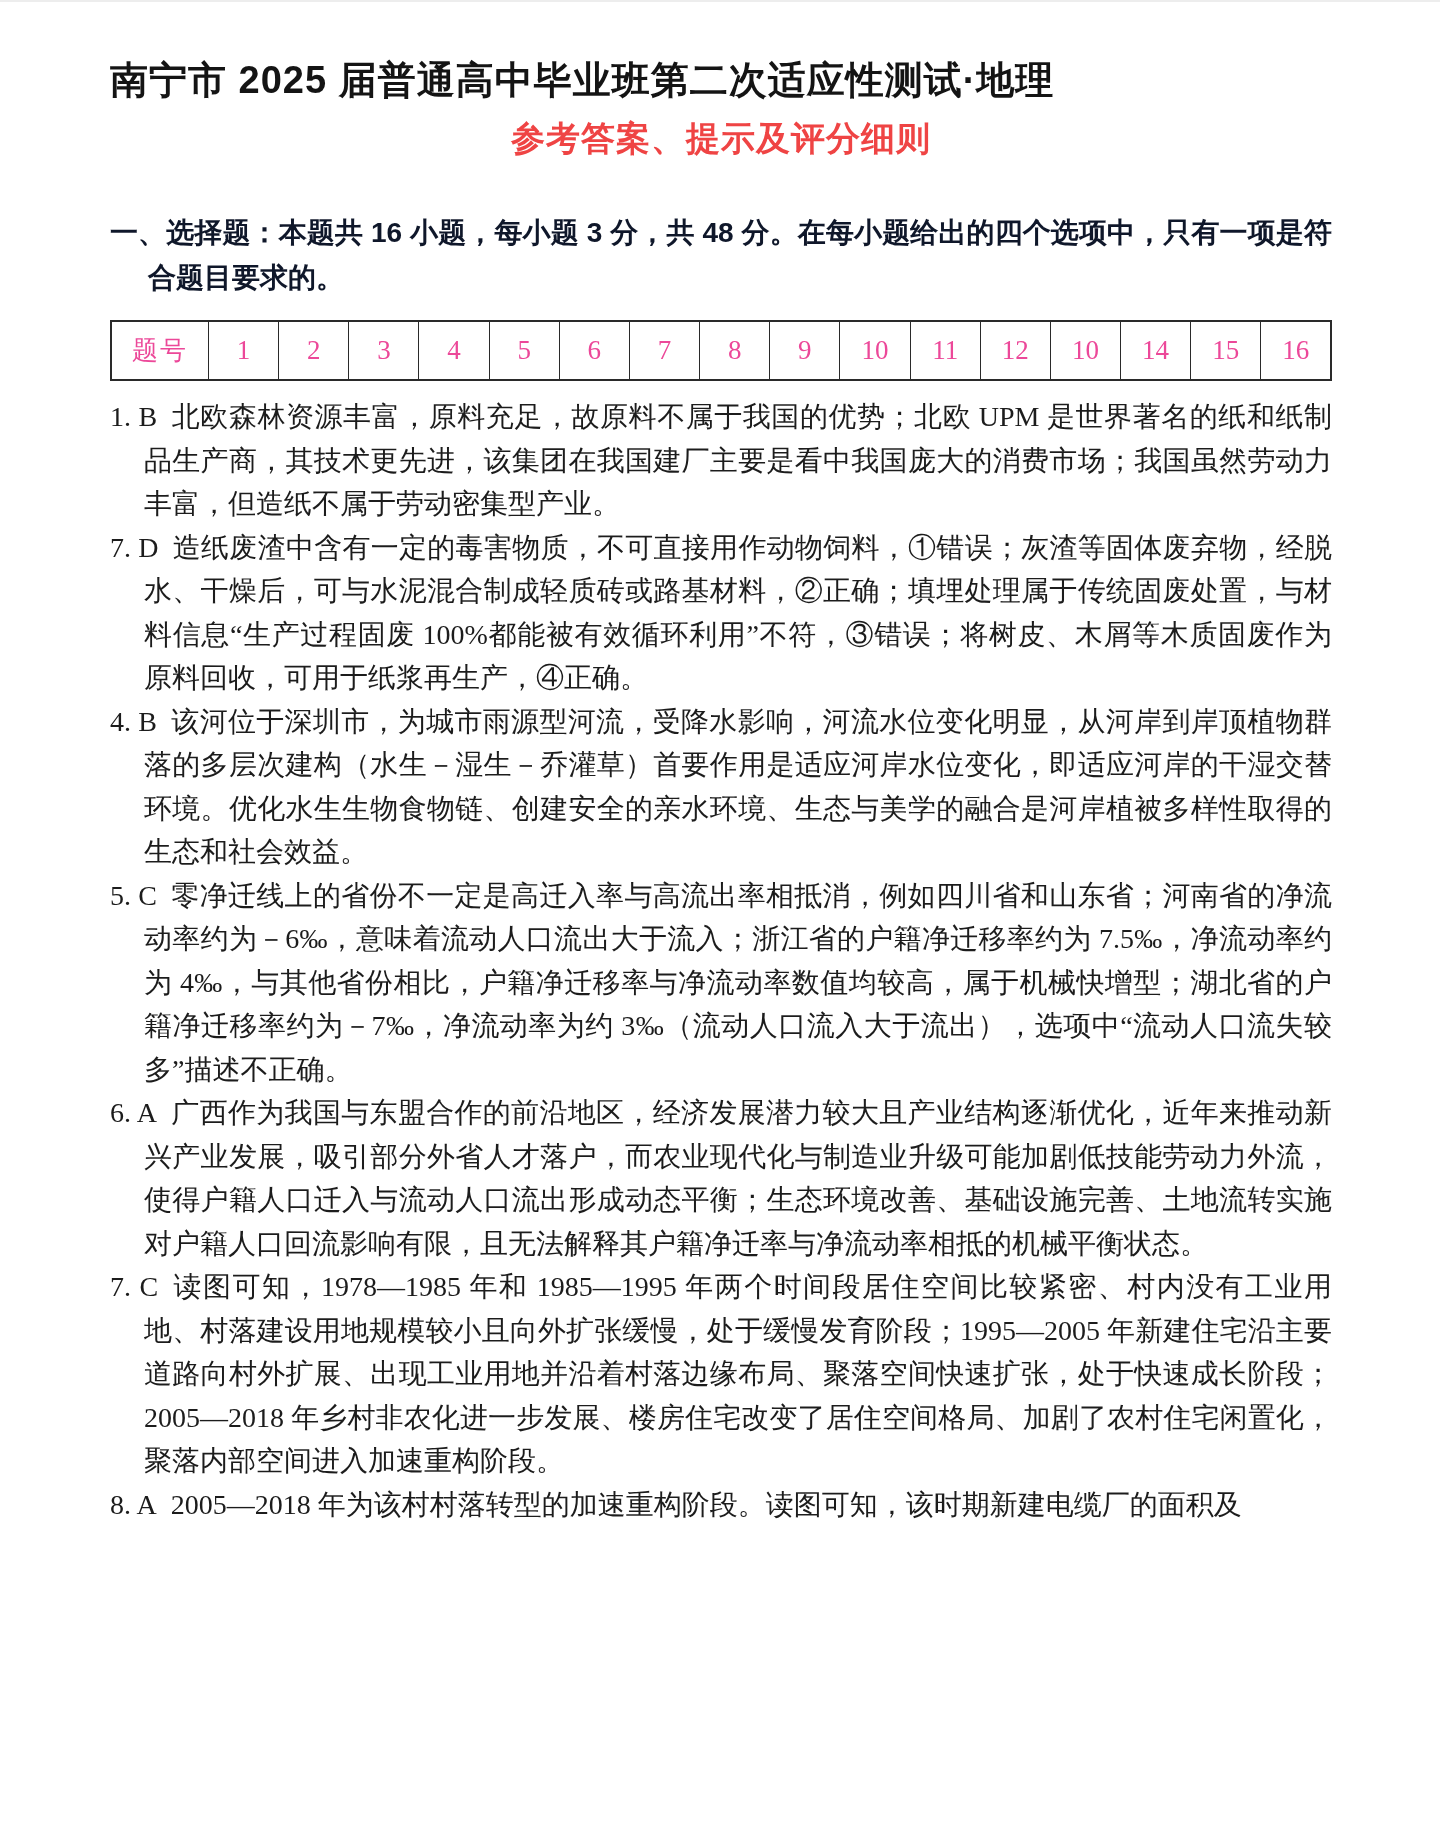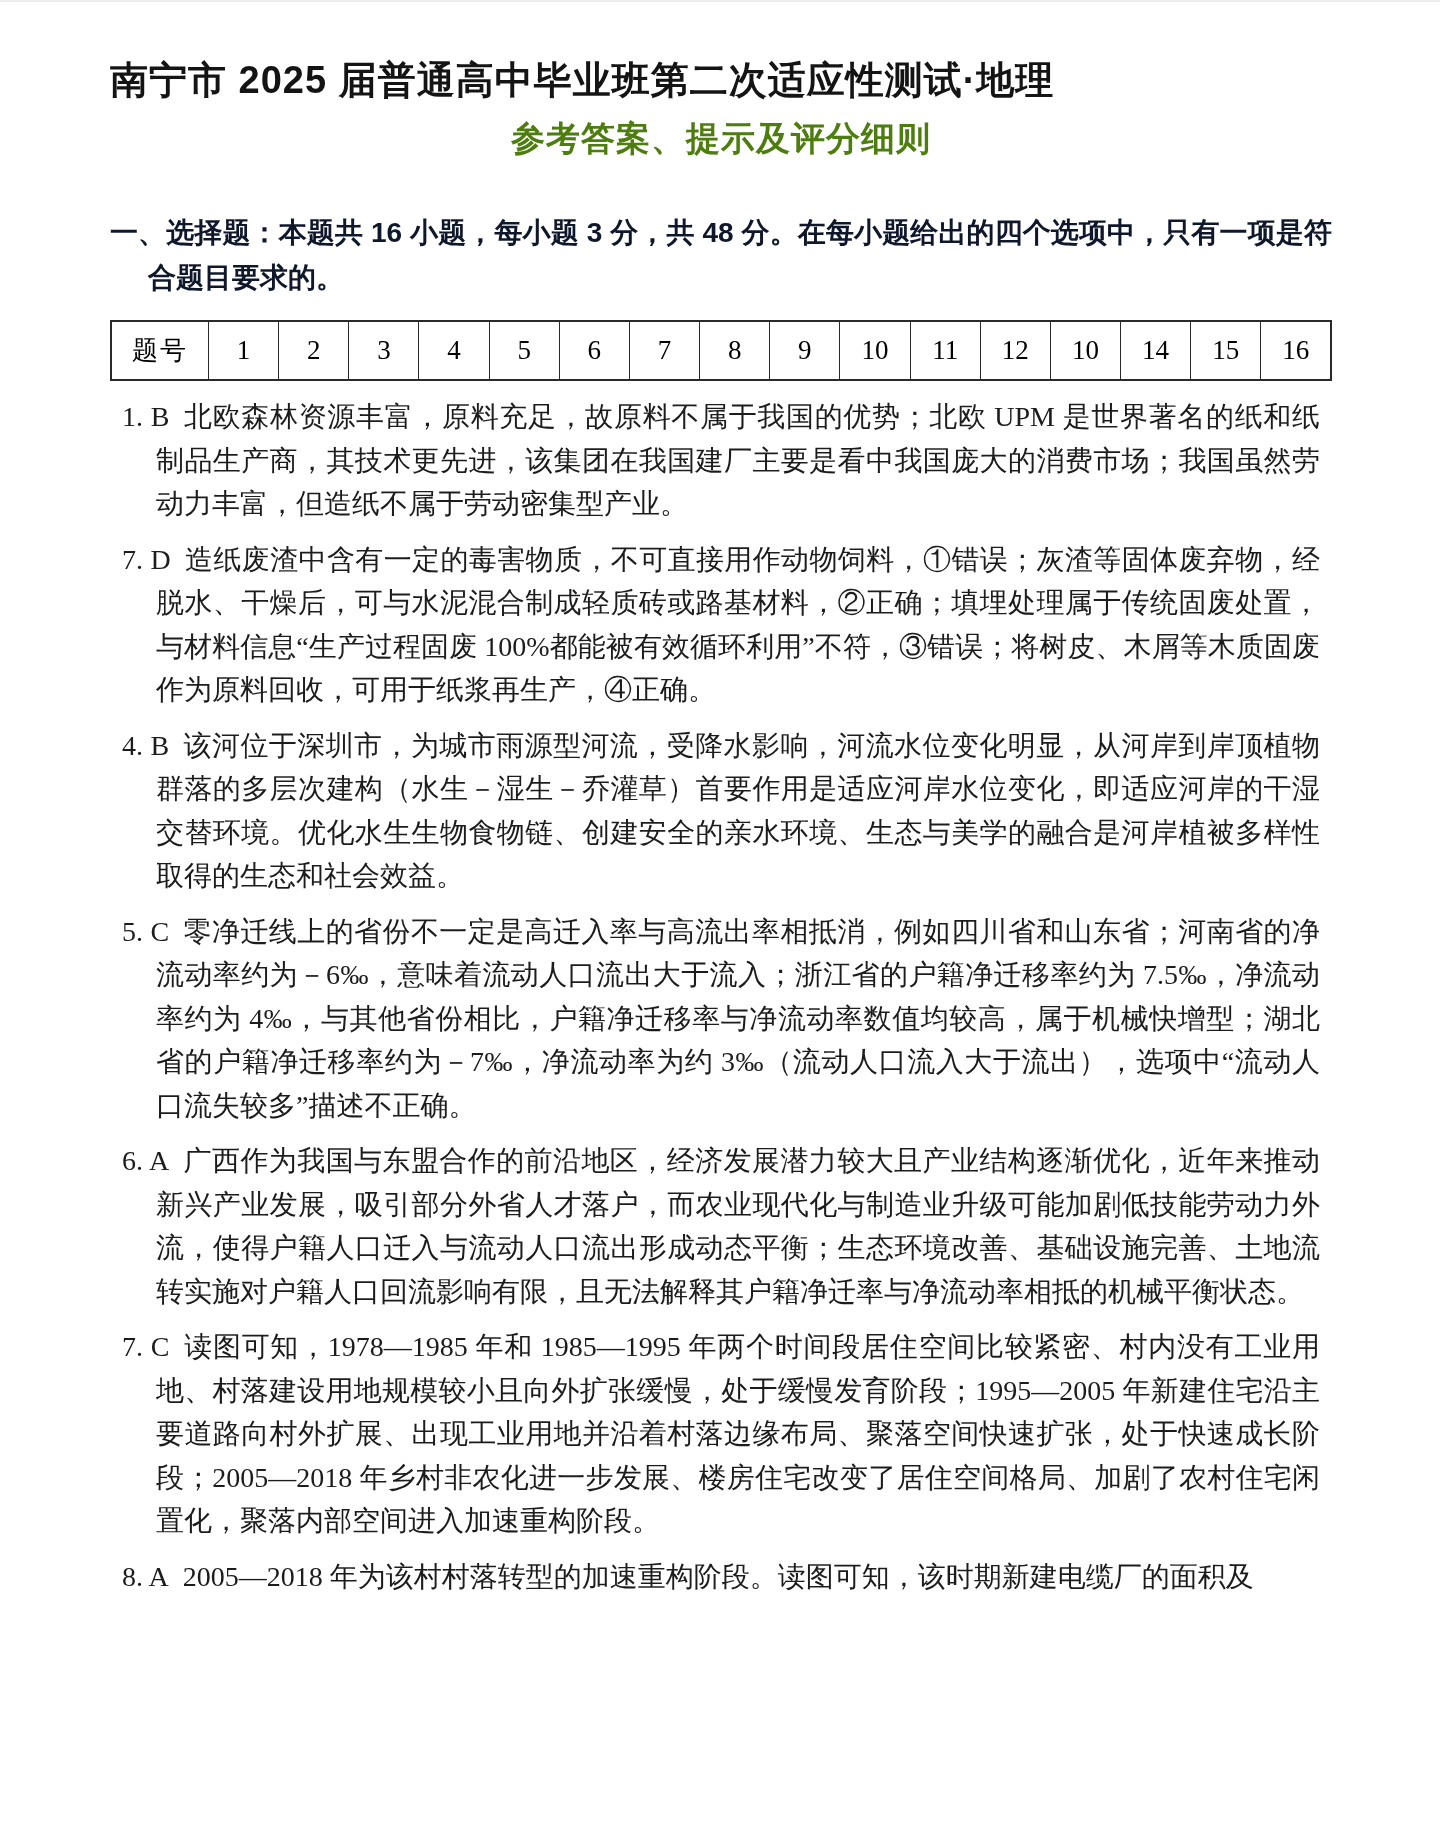--- a/index.html
+++ b/index.html
@@ -33,21 +33,21 @@
     color: #141414;
   }
   .subtitle {
     margin: 12px 0 0 0;
     text-align: center;
     font-family: "Liberation Sans", "DejaVu Sans", sans-serif;
     font-weight: 700;
     font-size: 34px;
     line-height: 44px;
     letter-spacing: 1px;
-    color: #4d7c0f;
+    color: #ef4444;
   }
   .intro {
     margin: 50px 0 0 0;
     font-family: "Liberation Sans", "DejaVu Sans", sans-serif;
     font-weight: 700;
     font-size: 28px;
     line-height: 45px;
     text-align: justify;
     padding-left: 38px;
     text-indent: -38px;
@@ -59,36 +59,36 @@
     border-collapse: collapse;
     table-layout: fixed;
     border: 2px solid #2a2a2a;
   }
   table.answers td {
     border: 1px solid #2a2a2a;
     height: 57px;
     text-align: center;
     vertical-align: middle;
     font-size: 27px;
-    color: #000000;
+    color: #ec4899;
     padding: 0;
   }
   table.answers tr:first-child td {
     border-bottom: 2px solid #2a2a2a;
   }
   table.answers td.rowlabel {
     width: 96px;
     font-size: 26px;
     letter-spacing: 2px;
   }
   .explanations {
     margin-top: 14px;
   }
   .item {
-    margin: 12px;
+    margin: 0;
     font-size: 28px;
     line-height: 43.5px;
     text-align: justify;
     padding-left: 34px;
     text-indent: -34px;
     color: #1c1c1c;
   }
   .qlabel {
     margin-right: 14px;
     white-space: nowrap;

